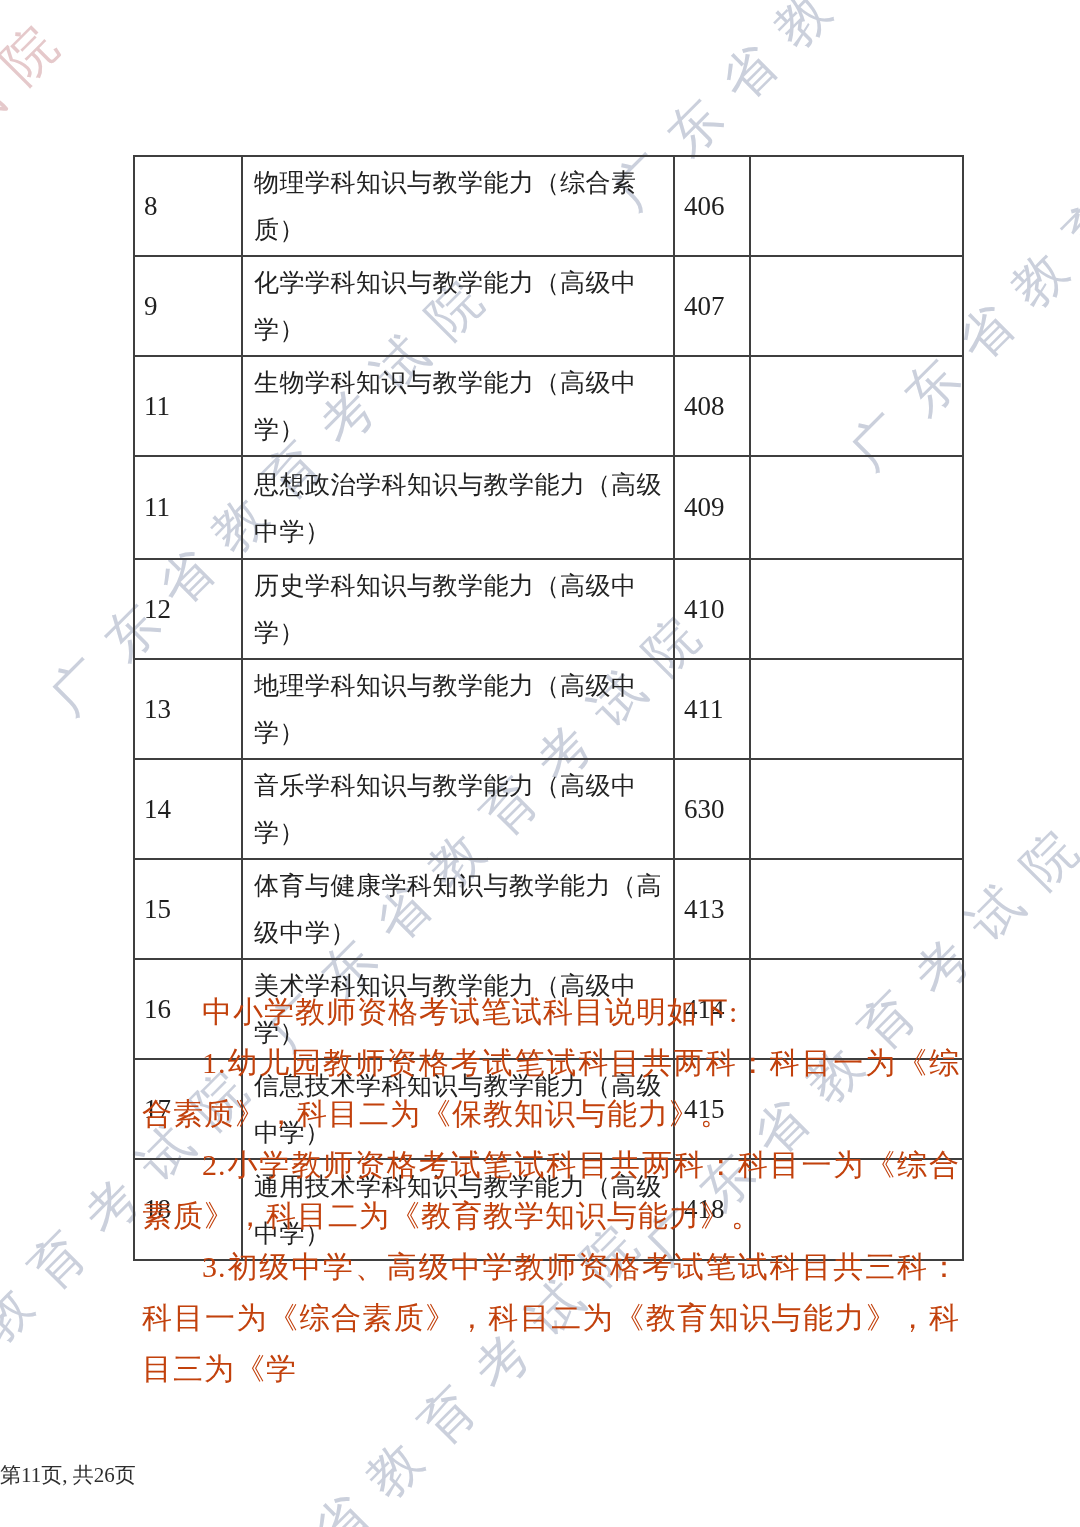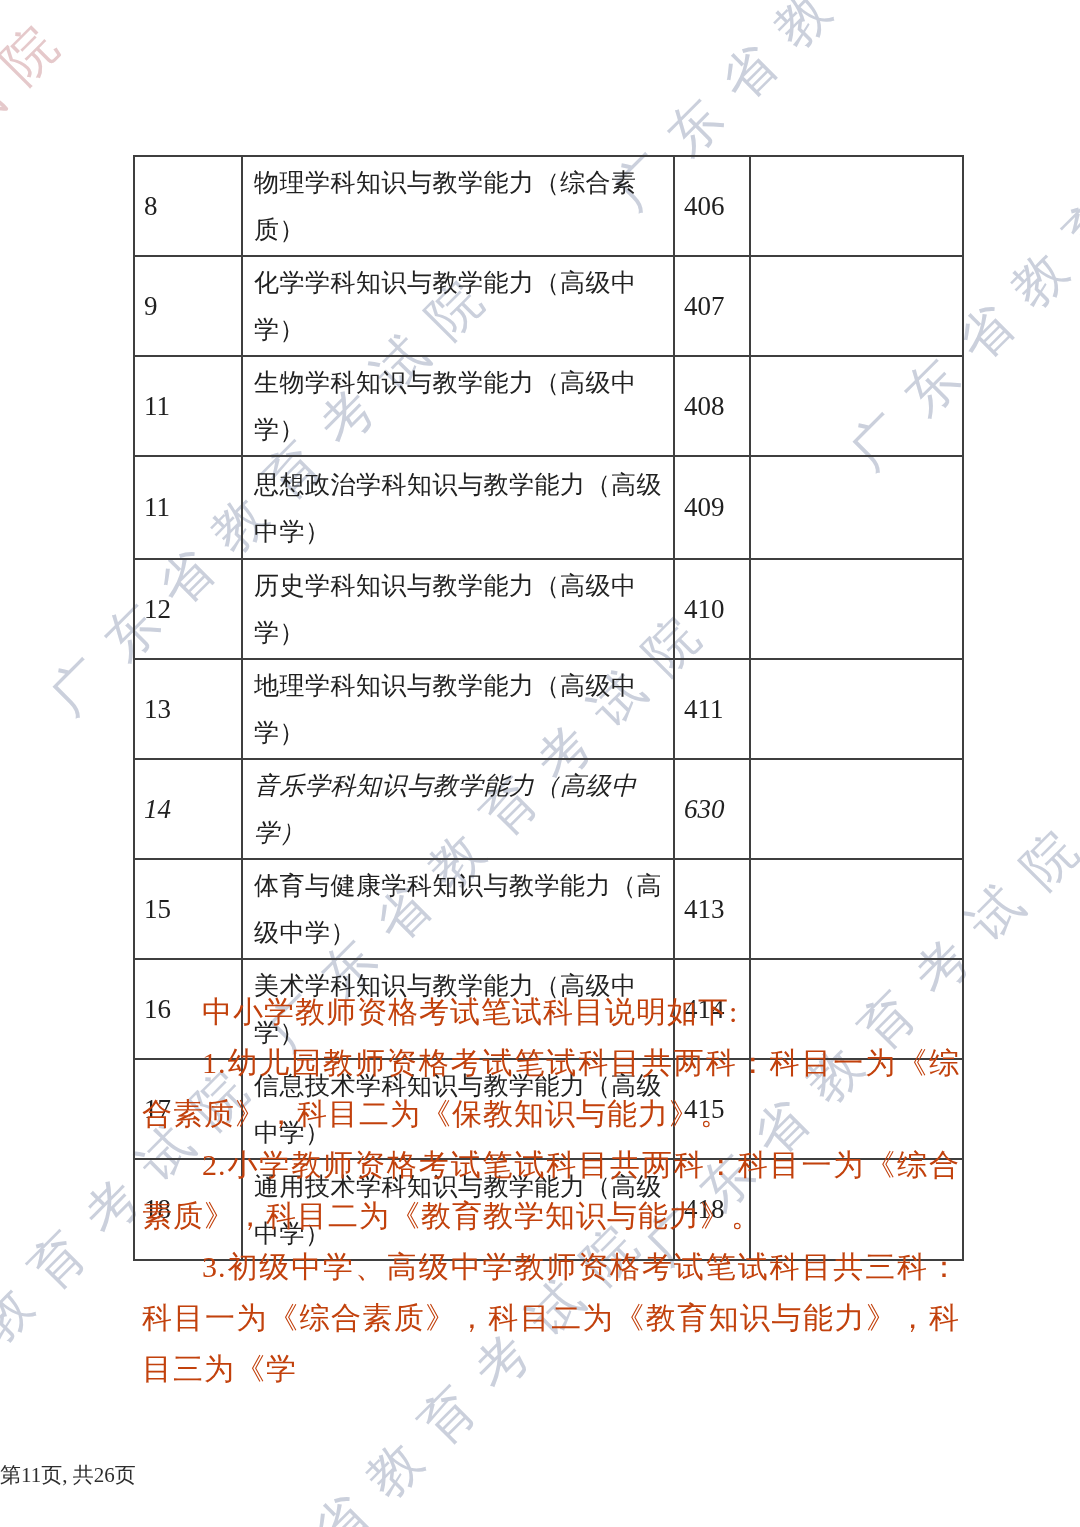--- a/index.html
+++ b/index.html
@@ -112,21 +112,21 @@
           <td class="c-subj">历史学科知识与教学能力（高级中学）</td>
           <td class="c-code">410</td>
           <td class="c-note"></td>
         </tr>
         <tr style="height: 52px;">
           <td class="c-no">13</td>
           <td class="c-subj">地理学科知识与教学能力（高级中学）</td>
           <td class="c-code">411</td>
           <td class="c-note"></td>
         </tr>
-        <tr style="height: 51px; font-style: italic;">
+        <tr style="height: 51px;">
           <td class="c-no">14</td>
           <td class="c-subj">音乐学科知识与教学能力（高级中学）</td>
           <td class="c-code">630</td>
           <td class="c-note"></td>
         </tr>
         <tr style="height: 82px;">
           <td class="c-no">15</td>
           <td class="c-subj">体育与健康学科知识与教学能力（高级中学）</td>
           <td class="c-code">413</td>
           <td class="c-note"></td>

